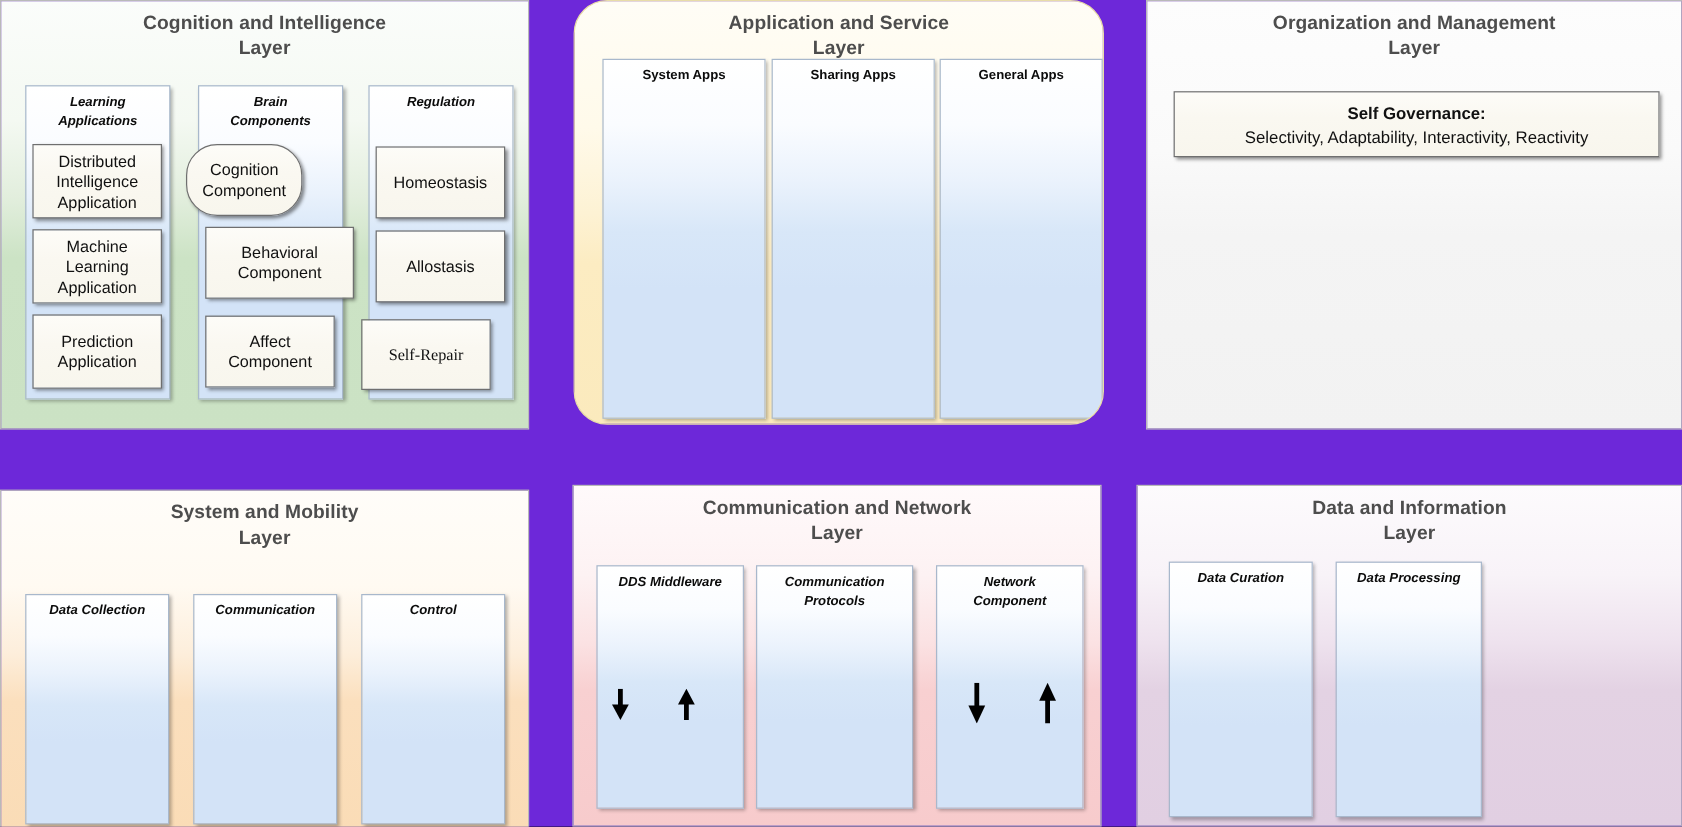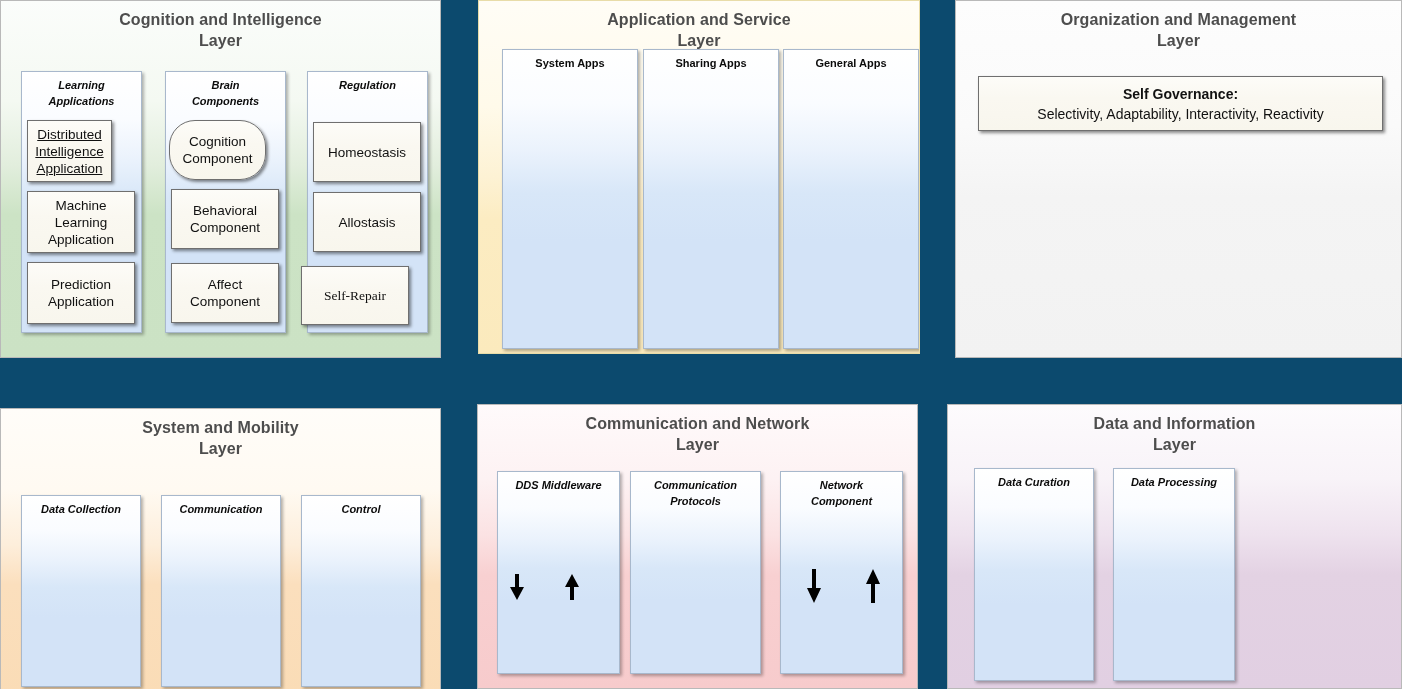--- a/index.html
+++ b/index.html
@@ -8,21 +8,21 @@
     background: #000;
     width: 1402px; height: 689px;
     overflow: hidden;
     font-family: "Liberation Sans", sans-serif;
   }
 
   #canvas {
     position: relative;
     width: 1402px;
     height: 689px;
-    background: #0c4a6e;
+    background: #6d28d9;
   }
 
   
   .panel {
     position: absolute;
     border: 1px solid #b9b9b9;
     overflow: hidden;
   }
   .panel-title {
     text-align: center;
@@ -90,49 +90,49 @@
 <div id="canvas">
 
   <div class="panel bg-green" style="left:0px; top:0px; width:441px; height:358px;">
     <div class="panel-title">Cognition and Intelligence
 Layer</div>
 
     <div class="col" style="left:20px; top:70px; width:121px; height:262px;">
       <div class="col-title italic">Learning
 Applications</div>
     </div>
-    <div class="box" style="left:26px; top:119px; width:85px; height:62px;text-decoration:underline;">Distributed
+    <div class="box" style="left:26px; top:119px; width:108px; height:62px;">Distributed
 Intelligence
 Application</div>
     <div class="box" style="left:26px; top:190px; width:108px; height:62px;">Machine
 Learning
 Application</div>
     <div class="box" style="left:26px; top:261px; width:108px; height:62px;">Prediction
 Application</div>
 
     <div class="col" style="left:164px; top:70px; width:121px; height:262px;">
       <div class="col-title italic">Brain
 Components</div>
     </div>
-    <div class="box" style="left:168px; top:119px; width:97px; height:60px;border-radius:26px;">Cognition
-Component</div>
-    <div class="box" style="left:170px; top:188px; width:108px; height:60px;">Behavioral
+    <div class="box" style="left:154px; top:119px; width:97px; height:60px;border-radius:26px;">Cognition
+Component</div>
+    <div class="box" style="left:170px; top:188px; width:124px; height:60px;">Behavioral
 Component</div>
     <div class="box" style="left:170px; top:262px; width:108px; height:60px;">Affect
 Component</div>
 
     <div class="col" style="left:306px; top:70px; width:121px; height:262px;">
       <div class="col-title italic">Regulation</div>
     </div>
     <div class="box" style="left:312px; top:121px; width:108px; height:60px;">Homeostasis</div>
     <div class="box" style="left:312px; top:191px; width:108px; height:60px;">Allostasis</div>
     <div class="box" style="left:300px; top:265px; width:108px; height:59px;font-family:Liberation Serif, serif;">Self-Repair</div>
   </div>
 
-  <div class="panel bg-yellow" style="left:478px; top:0px; width:442px; height:354px;">
+  <div class="panel bg-yellow" style="left:478px; top:0px; width:442px; height:354px;border-radius:28px;">
     <div class="panel-title">Application and Service
 Layer</div>
 
     <div class="col" style="left:23px; top:48px; width:136px; height:300px;">
       <div class="col-title">System Apps</div>
     </div>
 
     <div class="col" style="left:164px; top:48px; width:136px; height:300px;">
       <div class="col-title">Sharing Apps</div>
     </div>

